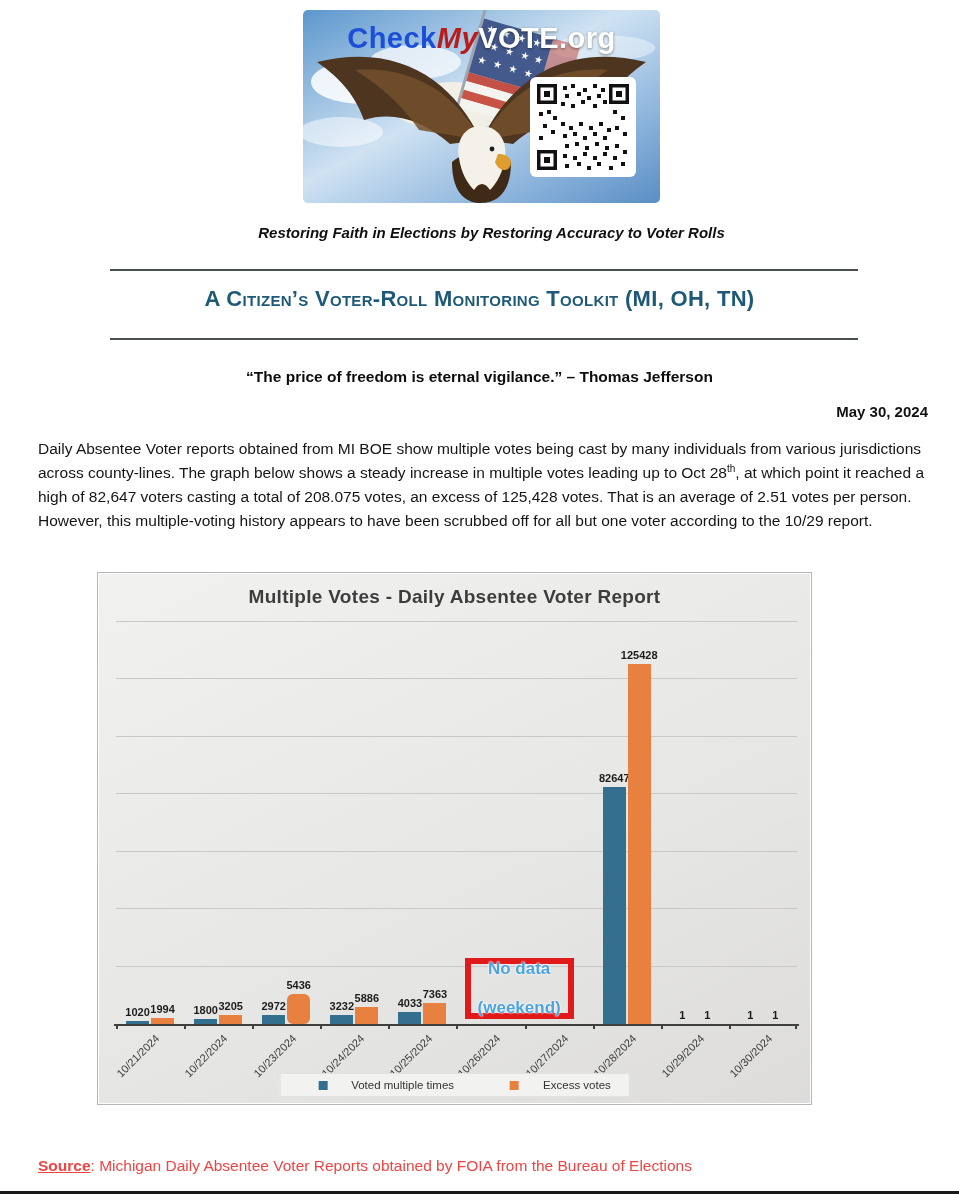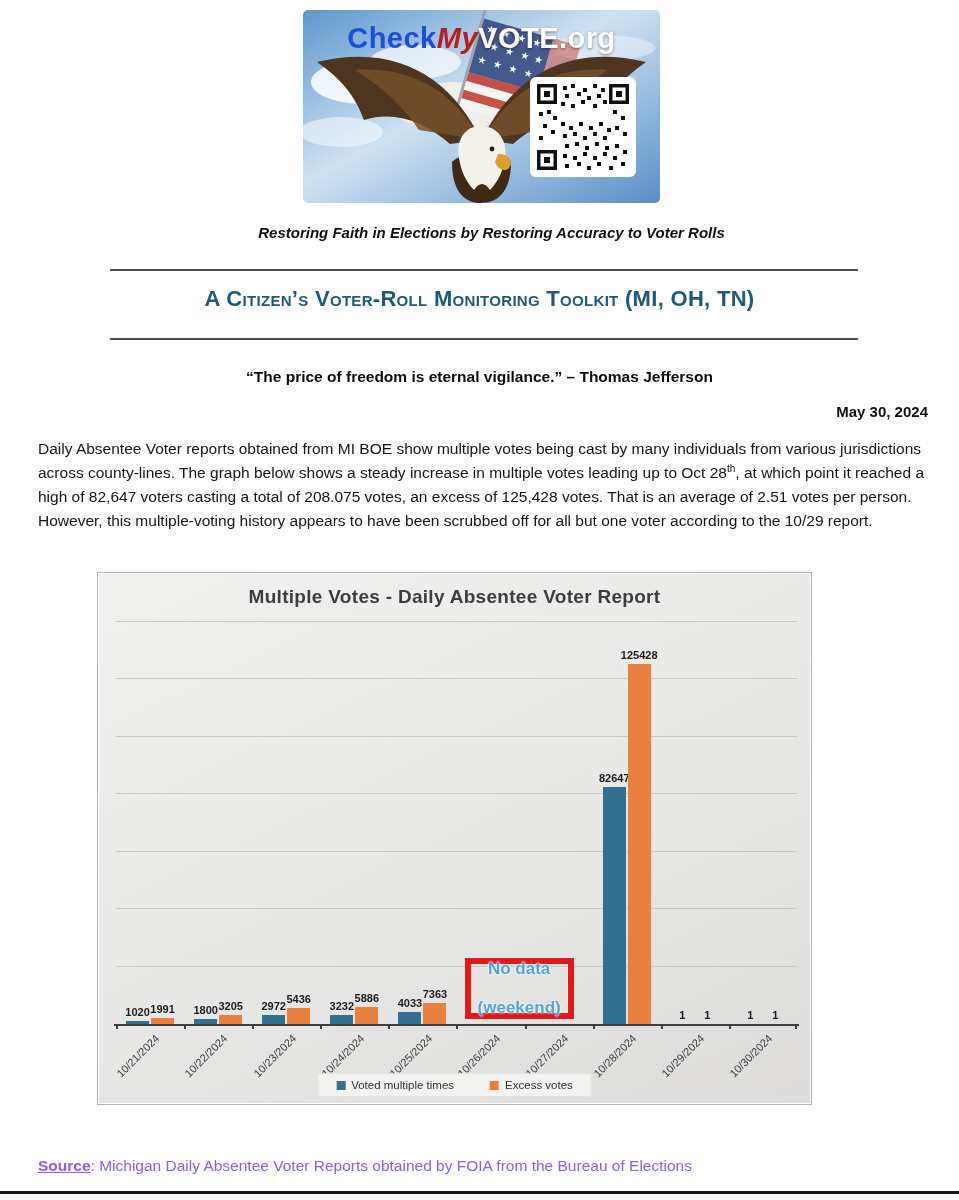--- a/index.html
+++ b/index.html
@@ -51,24 +51,24 @@
             transform:rotate(-45deg); transform-origin:top right;
             font-size:11px; color:#3a3a3a; white-space:nowrap; }
   .no-data-box { position:absolute; left:51.2%; width:16%; bottom:5px; height:61px;
                  border:6px solid #e01a1a; display:flex; flex-direction:column;
                  align-items:center; justify-content:center; line-height:1.1;
                  font-size:17px; font-weight:bold; color:#4da3e0;
                  text-shadow:0 0 2px #ffffff, 0 0 2px #ffffff; z-index:3;gap:20px; }
   .legend { position:absolute; bottom:7px; left:50%; transform:translateX(-50%);
             background:#f2f2f0; border:1px solid #e2e2e0; padding:5px 18px;
             display:flex; align-items:center; gap:36px; white-space:nowrap; }
-  .legend-item { display:flex; align-items:center; gap:6px; font-size:11.5px; color:#333; }
+  .legend-item { display:flex; align-items:center; gap:24px; font-size:11.5px; color:#333;margin-left:20px; }
   .legend-swatch { width:9px; height:9px; display:inline-block; }
   
-  .source { position:absolute; left:38px; top:1157px; font-size:15.5px; color:#8b5cf6; }
+  .source { position:absolute; left:38px; top:1157px; font-size:15.5px; color:#ef4444; }
   .source-label { font-weight:bold; text-decoration:underline; }
   .bottom-rule { position:absolute; left:0; top:1191px; width:959px; height:3px; background:#1b1b1b; }
 </style>
 </head>
 <body>
 
 <div class="page">
 
   <div class="header-image">
     <svg width="357" height="193" viewBox="0 0 357 193">
@@ -220,21 +220,21 @@
           <div class="gridline" style="bottom: 85.7143%;"></div>
           <div class="gridline" style="bottom: 100%;"></div>
         </div>
       <div class="groups" id="groups">
           <div class="bar-group">
             <div class="bars">
               <div class="bar" style="height: 3px; background: rgb(51, 111, 142);">
                 <span class="bar-label">1020</span>
               </div>
               <div class="bar" style="height: 6px; background: rgb(232, 129, 63);">
-                <span class="bar-label">1991</span>
+                <span class="bar-label">1994</span>
               </div>
             </div>
             <div class="tick"></div>
             <div class="xlabel">10/21/2024</div>
           </div>
           <div class="bar-group">
             <div class="bars">
               <div class="bar" style="height: 5px; background: rgb(51, 111, 142);">
                 <span class="bar-label">1800</span>
               </div>
@@ -243,21 +243,21 @@
               </div>
             </div>
             <div class="tick"></div>
             <div class="xlabel">10/22/2024</div>
           </div>
           <div class="bar-group">
             <div class="bars">
               <div class="bar" style="height: 9px; background: rgb(51, 111, 142);">
                 <span class="bar-label">2972</span>
               </div>
-              <div class="bar" style="height: 16px; background: rgb(232, 129, 63);">
+              <div class="bar" style="height: 30px; background: rgb(232, 129, 63); border-radius: 6px;">
                 <span class="bar-label">5436</span>
               </div>
             </div>
             <div class="tick"></div>
             <div class="xlabel">10/23/2024</div>
           </div>
           <div class="bar-group">
             <div class="bars">
               <div class="bar" style="height: 9px; background: rgb(51, 111, 142);">
                 <span class="bar-label">3232</span>

